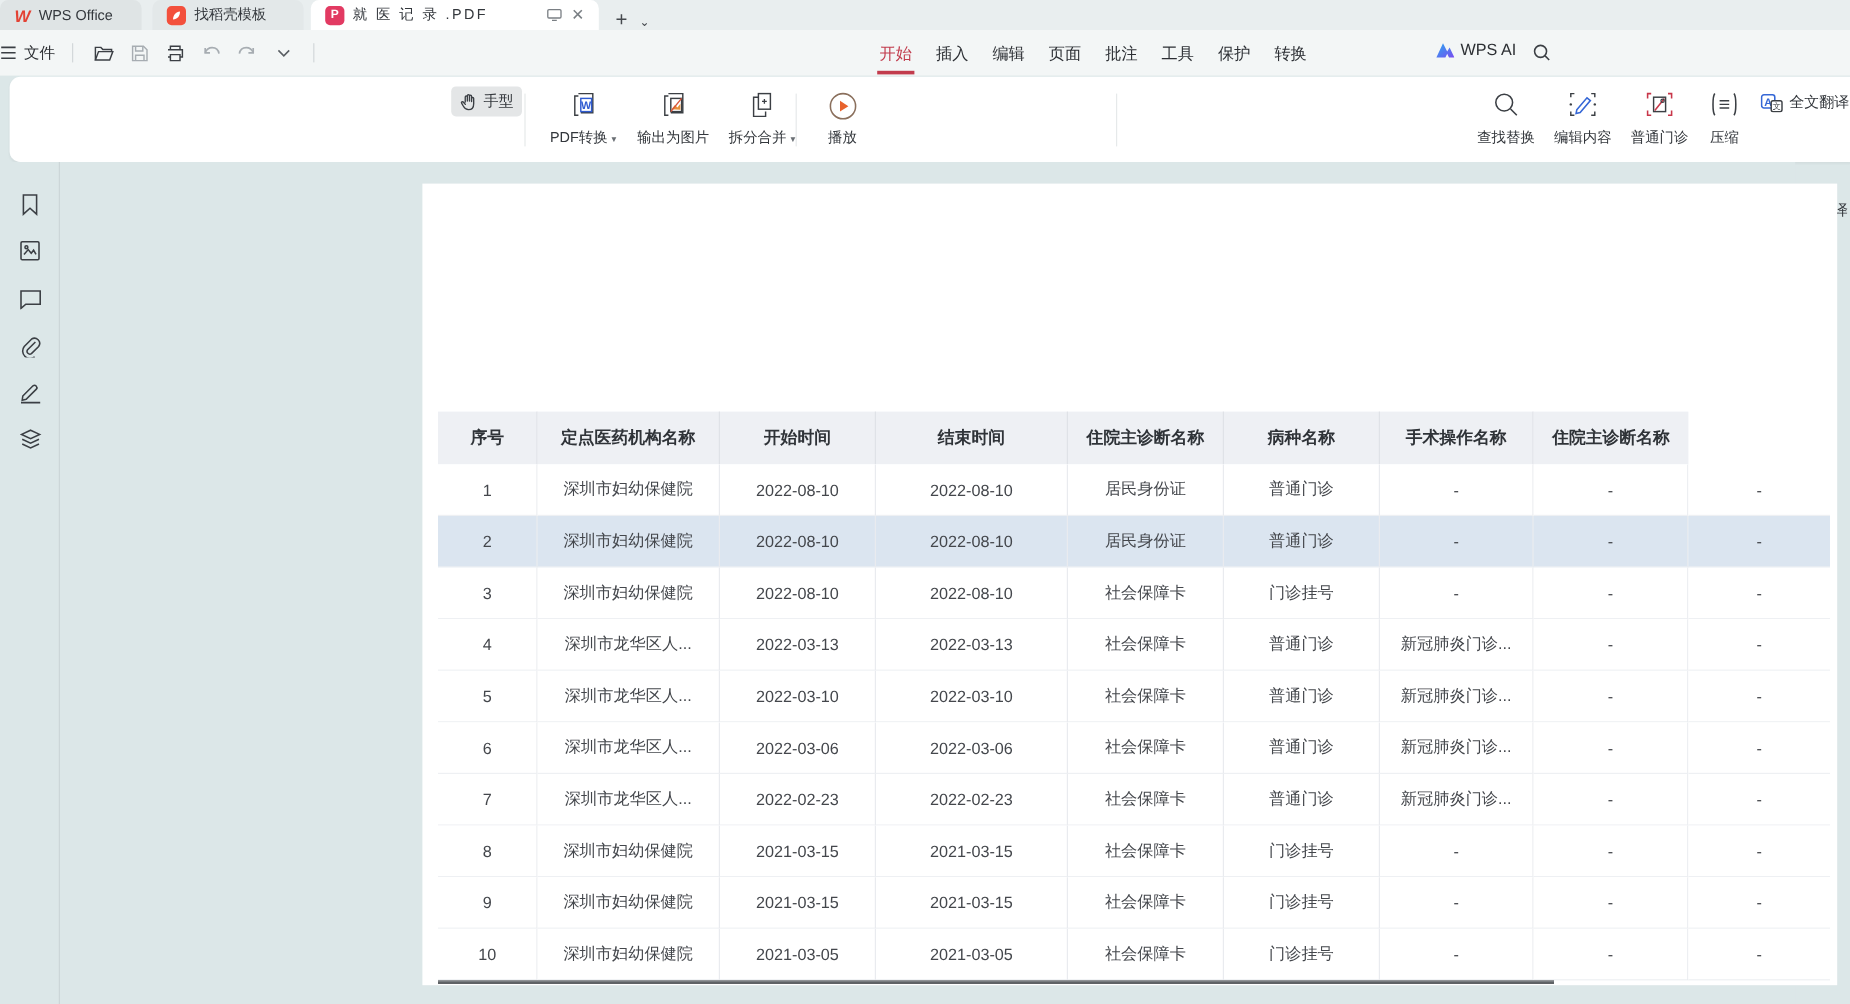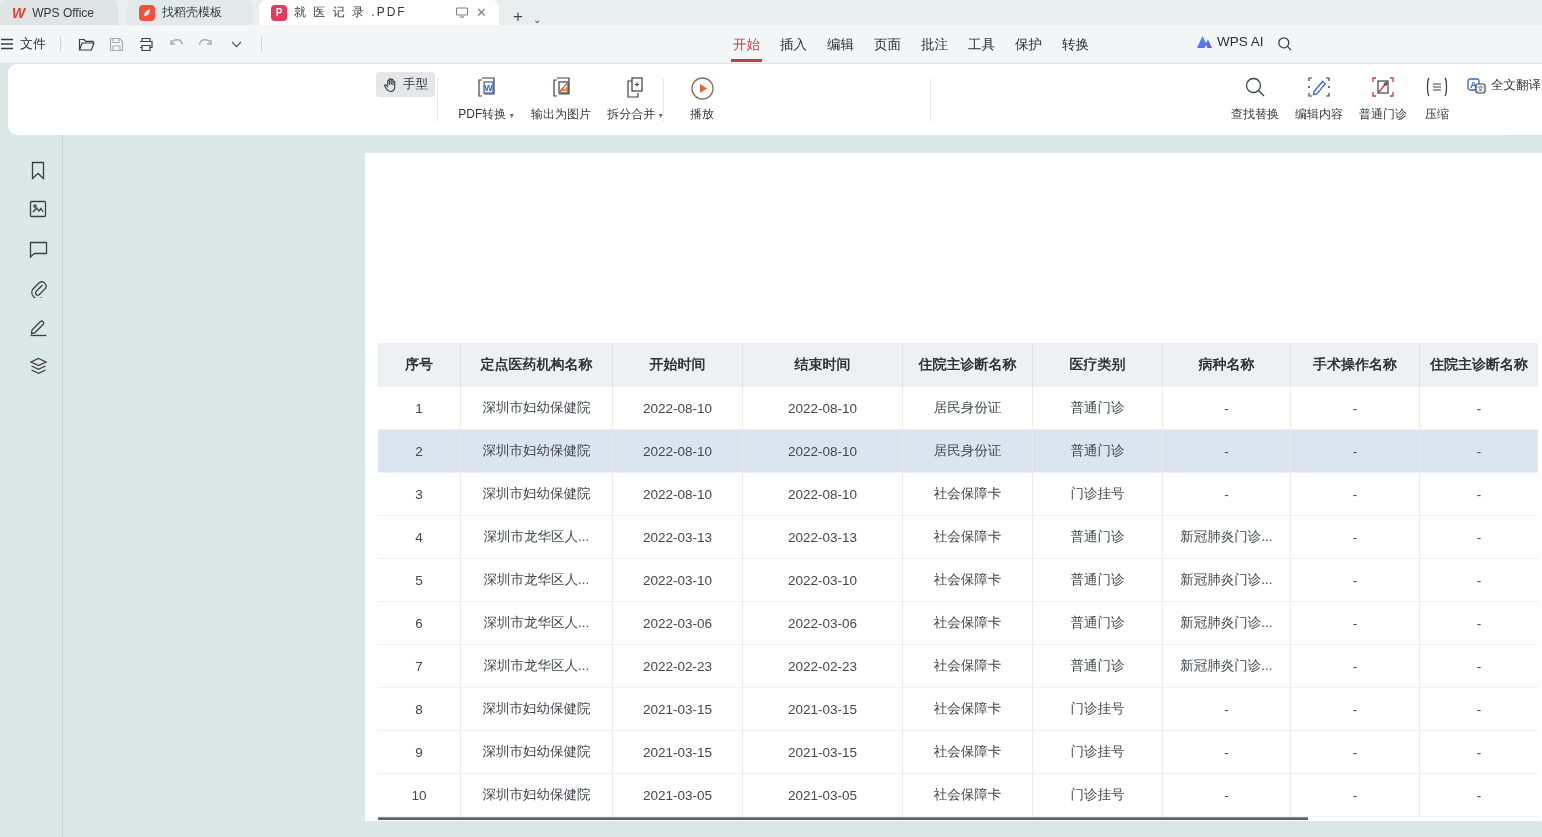--- a/index.html
+++ b/index.html
@@ -40,21 +40,21 @@
   .smallbtn { position:absolute; height:25px; display:flex; align-items:center; gap:5px; padding:0 7px; border-radius:4px; font-size:12.5px; color:#33373c; white-space:nowrap; }
   .smallbtn.on { background:#e4e6e7; }
   .bigbtn { position:absolute; top:9px; height:54px; display:flex; flex-direction:column; align-items:center; justify-content:space-between; padding:3px 4px 4px; font-size:12px; color:#33373c; white-space:nowrap; }
   .caret { font-size:8px; color:#6a6f74; }
   .zoombox { position:absolute; left:722px; top:72px; width:88px; height:25px; border:1px solid #d5d9db; border-radius:9px; display:flex; align-items:center; justify-content:space-between; padding:0 9px; font-size:12.5px; color:#2c2f33; background:#fff; }
   .iconbtn { position:absolute; width:26px; height:26px; display:flex; align-items:center; justify-content:center; border-radius:4px; }
   .iconbtn.on { background:#e4e6e7; }
   .pagebox { position:absolute; left:988px; top:72px; width:98px; height:25px; border:1px solid #d5d9db; border-radius:10px; display:flex; align-items:center; justify-content:center; font-size:12.5px; font-weight:bold; color:#2c2f33; background:#fff; }
 
   
-  .workspace { position:absolute; left:0; top:135px; width:1496px; height:702px; background:#dce7e8;margin-left:13px; }
+  .workspace { position:absolute; left:0; top:135px; width:1496px; height:702px; background:#dce7e8; }
   .rail { position:absolute; left:0; top:0; width:50px; height:702px; border-right:1px solid #ccd6d8; }
   .rail-ic { position:absolute; left:13px; width:24px; height:24px; display:flex; align-items:center; justify-content:center; }
 
   
   .page { position:absolute; left:352px; top:18px; width:1179px; height:668px; background:#ffffff; overflow:hidden; }
   .pdf-table { position:absolute; left:13px; top:190px; width:1160px; }
   .trow { display:grid; grid-template-columns:83px 152px 130px 160px 130px 130px 128px 129px 118px; }
   .th { background:#eef0f4; font-weight:bold; font-size:14px; color:#2f3338; height:44px; display:flex; align-items:center; justify-content:center; border-right:1px solid #dfe2e7; }
   .th:last-child { border-right:none; }
   .td { height:43px; font-size:13.5px; color:#44474c; display:flex; align-items:center; justify-content:center; border-right:1px solid #e9ebef; border-bottom:1px solid #eef0f3; background:#fff; white-space:nowrap; overflow:hidden; }
@@ -425,21 +425,20 @@
   </div>
 
   <div class="page">
     <div class="pdf-table">
       <div class="trow" id="thead-row">
           <div class="th">序号</div>
           <div class="th">定点医药机构名称</div>
           <div class="th">开始时间</div>
           <div class="th">结束时间</div>
           <div class="th">住院主诊断名称</div>
-          <div class="th">医疗类别</div>
           <div class="th">病种名称</div>
           <div class="th">手术操作名称</div>
           <div class="th">住院主诊断名称</div>
         </div>
       <div id="tbody">
           <div class="trow">
             <div class="td">1</div>
             <div class="td">深圳市妇幼保健院</div>
             <div class="td">2022-08-10</div>
             <div class="td">2022-08-10</div>

